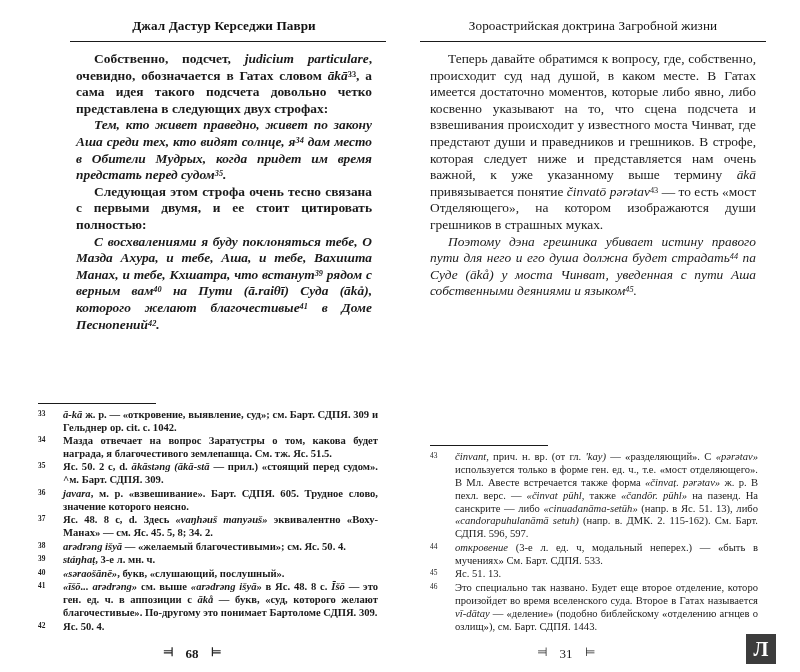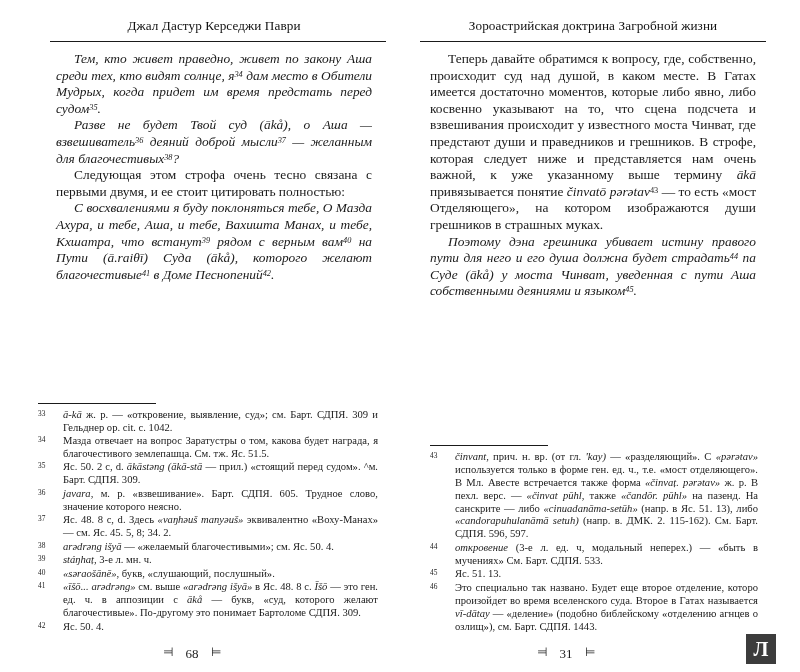--- a/index.html
+++ b/index.html
@@ -14,21 +14,21 @@
   .page{
     position:absolute;inset:0;
     display:flex;
   }
   .col{
     position:relative;
     box-sizing:border-box;
     width:400px;height:672px;
     padding:0;
   }
-  .col-left{ padding:18px 28px 0 56px; }
+  .col-left{ padding:18px 28px 0 76px;font-weight:bold; }
   .col-right{ padding:18px 44px 0 30px; }
 
   .runhead{
     text-align:center;
     font-size:13.2px;
     letter-spacing:.1px;
     color:#111;
     white-space:nowrap;
     height:17px;
   }
@@ -114,22 +114,22 @@
 </style>
 </head>
 <body>
 
 <div class="page">
 
   <div class="col col-left">
     <div class="runhead">Джал Дастур Керседжи Паври</div>
     <hr class="runrule">
     <div class="body" id="left-body">
+        <p class="ind">Собственно, подсчет, <i>judicium particulare</i>, очевидно, обозначается в Гатах словом <i>ākā</i><sup>33</sup>, а сама идея такого подсчета довольно четко представлена в следующих двух строфах:</p>
         <p class="verse">Тем, кто живет праведно, живет по закону Аша среди тех, кто видят солнце, я<sup>34</sup> дам место в Обители Мудрых, когда придет им время предстать перед судом<sup>35</sup>.</p>
-        <p class="verse">Разве не будет Твой суд (ākå), о Аша — взвешиватель<sup>36</sup> деяний доброй мысли<sup>37</sup> — желанным для благочестивых<sup>38</sup>?</p>
         <p class="ind">Следующая этом строфа очень тесно связана с первыми двумя, и ее стоит цитировать полностью:</p>
         <p class="verse">С восхвалениями я буду поклоняться тебе, О Мазда Ахура, и тебе, Аша, и тебе, Вахишта Манах, и тебе, Кхшатра, что встанут<sup>39</sup> рядом с верным вам<sup>40</sup> на Пути (ā.raiθī) Суда (ākå), которого желают благочестивые<sup>41</sup> в Доме Песнопений<sup>42</sup>.</p>
       </div>
 
     <div class="notes" id="left-notes" style="bottom:38px;">
       <hr class="notesrule">
       <div id="left-notes-list">
           <div class="note">
             <span class="nnum">33</span>
             <span class="ncont"><i>ā-kā</i> ж. р. — «откровение, выявление, суд»; см. Барт. СДПЯ. 309 и Гельднер ор. cit. с. 1042.</span>

